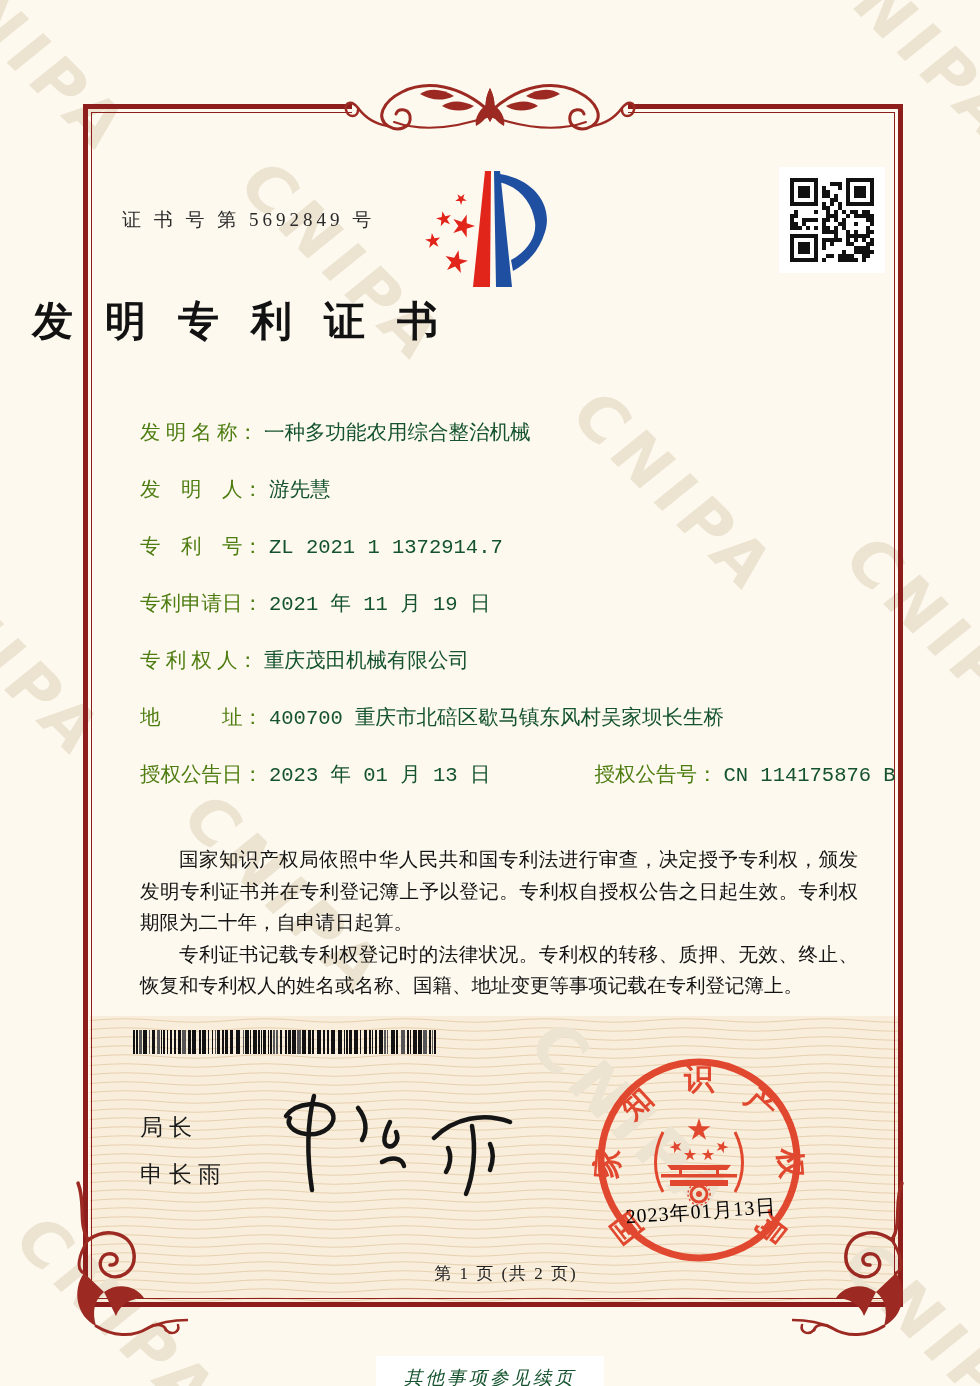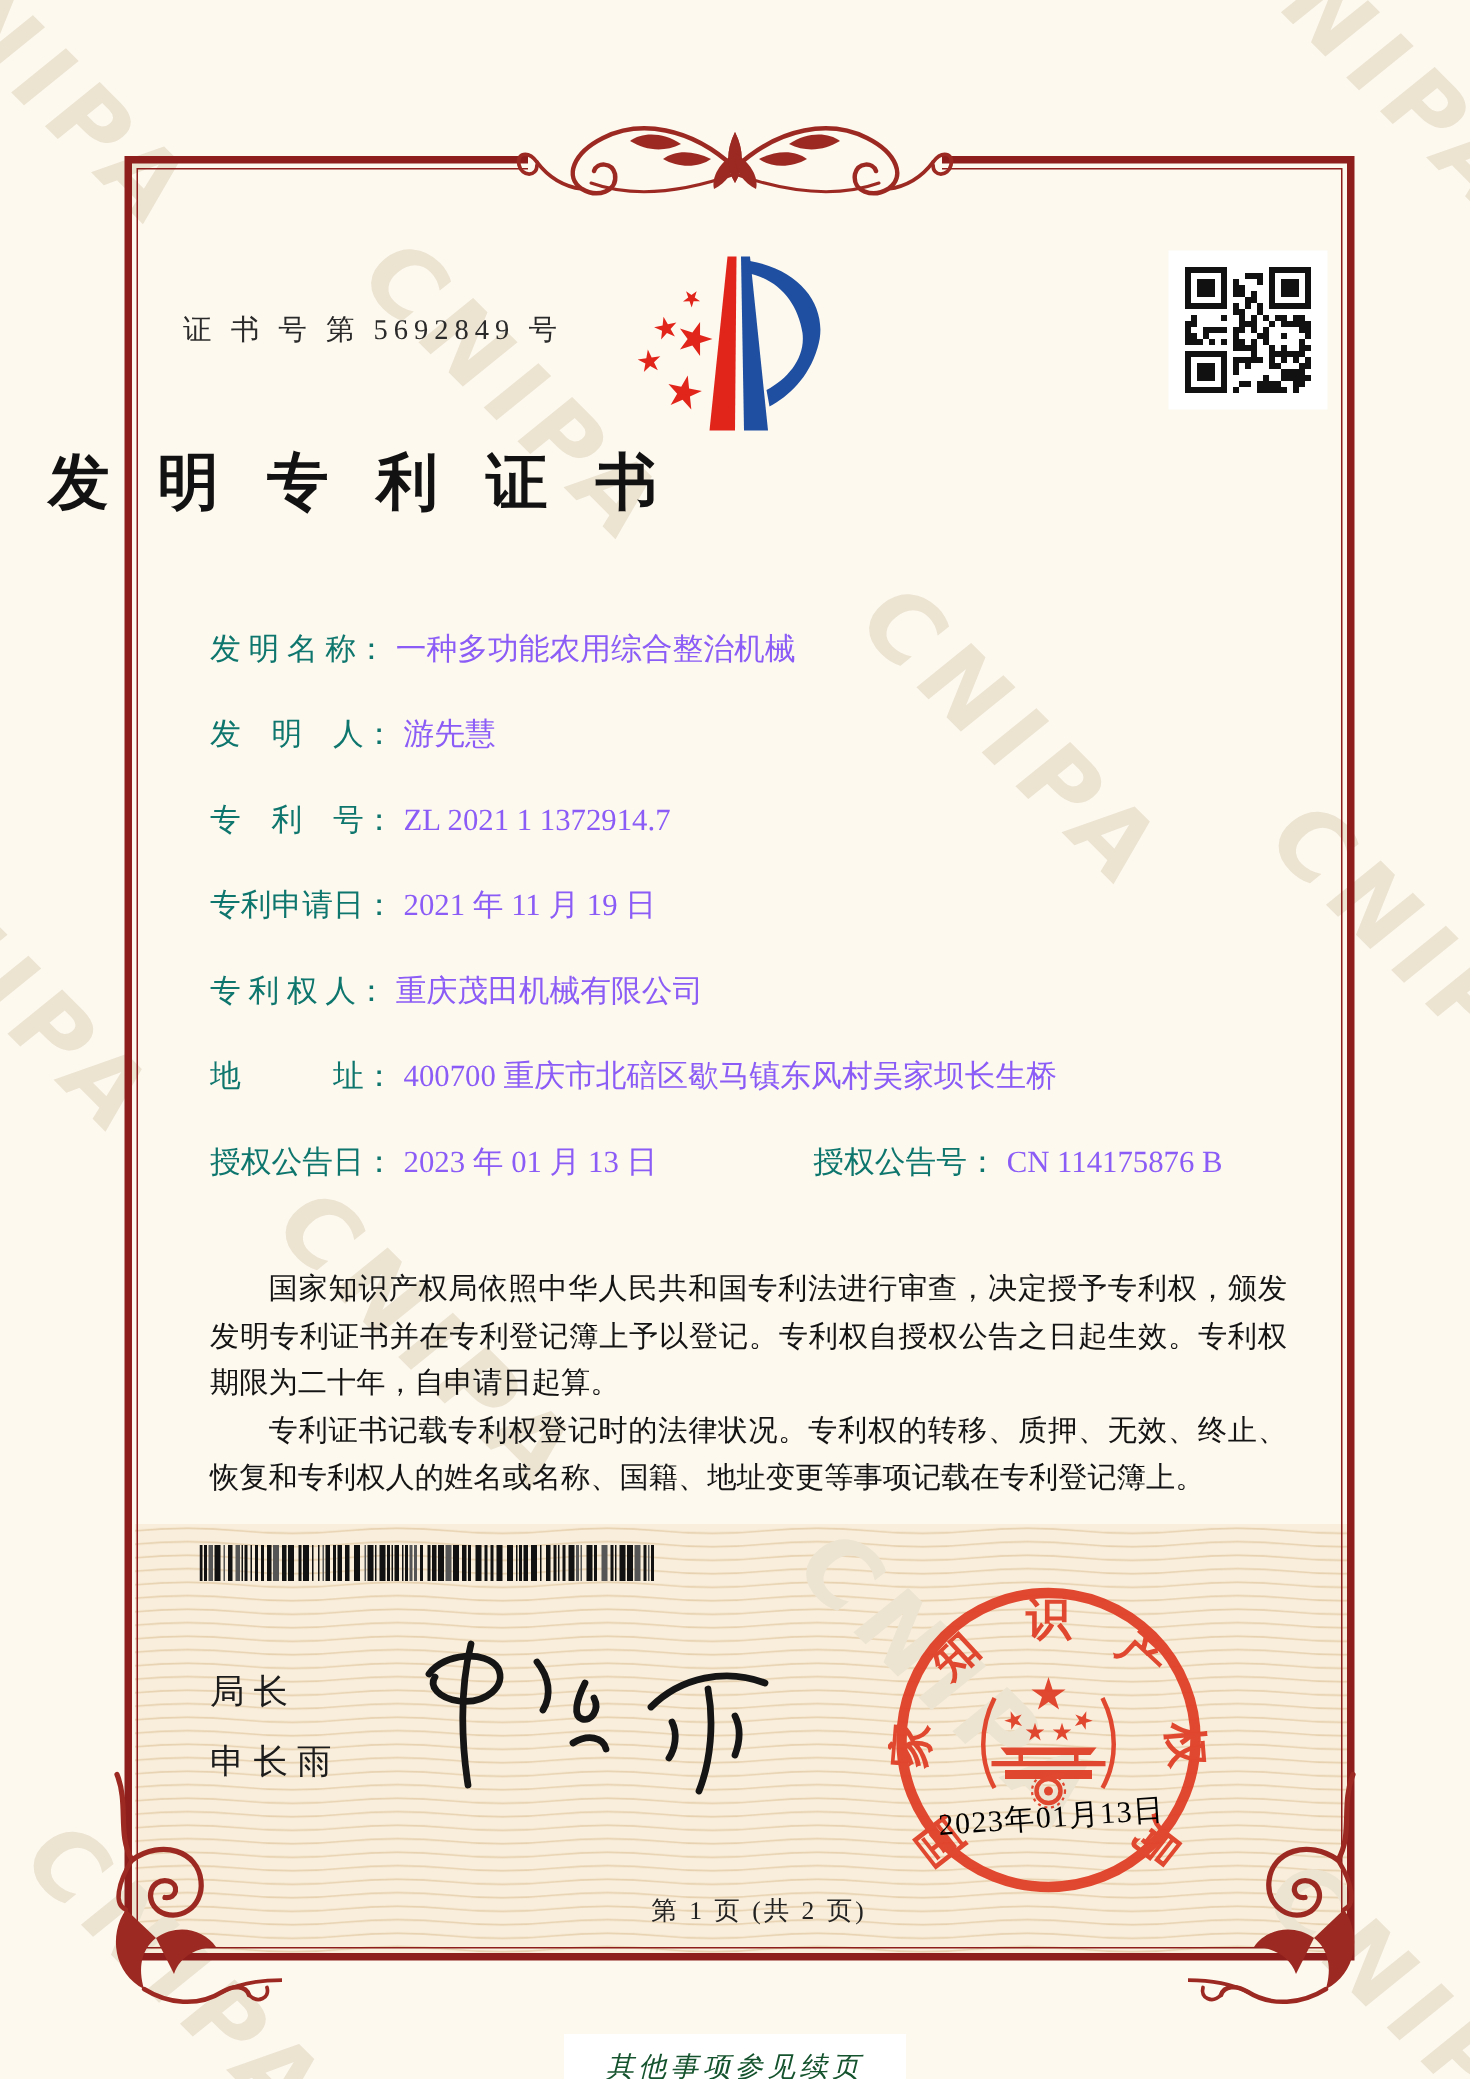--- a/index.html
+++ b/index.html
@@ -46,22 +46,22 @@
   .cert-no{position:absolute; left:122px; top:170px; z-index:4; font-size:19px; letter-spacing:4px; color:#2a2a2a;margin-top:37px;}
   #logo{position:absolute; left:420px; top:162px; z-index:4;}
   .qr-box{position:absolute; left:779px; top:167px; width:106px; height:106px; background:#fff; z-index:4;}
   #qr{position:absolute; left:11px; top:11px;}
   .title{
     position:absolute; left:0; top:294px; width:100%; z-index:4; text-align:left;
     font-size:41px; font-weight:700; letter-spacing:32px; text-indent:32px; color:#121212;
   }
   .fields{position:absolute; left:140px; top:418px; width:720px; z-index:4;}
   .frow{height:24px; margin-bottom:33px; font-size:20.5px; white-space:nowrap;}
-  .flabel{color:#0f766e;}
-  .fvalue{color:#8b5cf6; margin-left:6px;}
+  .flabel{color:#4d7c0f;}
+  .fvalue{color:#14532d; margin-left:6px;font-family:Liberation Mono, monospace;}
   .grant .second{margin-left:104px;}
   .paras{position:absolute; left:140px; top:812px; width:718px; z-index:4;margin-top:32px;}
   .paras p{
     margin:0; font-size:19.5px; line-height:31.5px; text-align:justify;
     text-indent:2em; color:#141414;
   }
   #barcode{position:absolute; left:133px; top:1030px; z-index:4;}
   .signer{position:absolute; left:140px; top:1112px; z-index:4;
     font-family:"Liberation Sans","DejaVu Sans",sans-serif; font-size:23px; letter-spacing:6px; color:#1c1c1c;}
   .signer div{margin-bottom:16px;}

